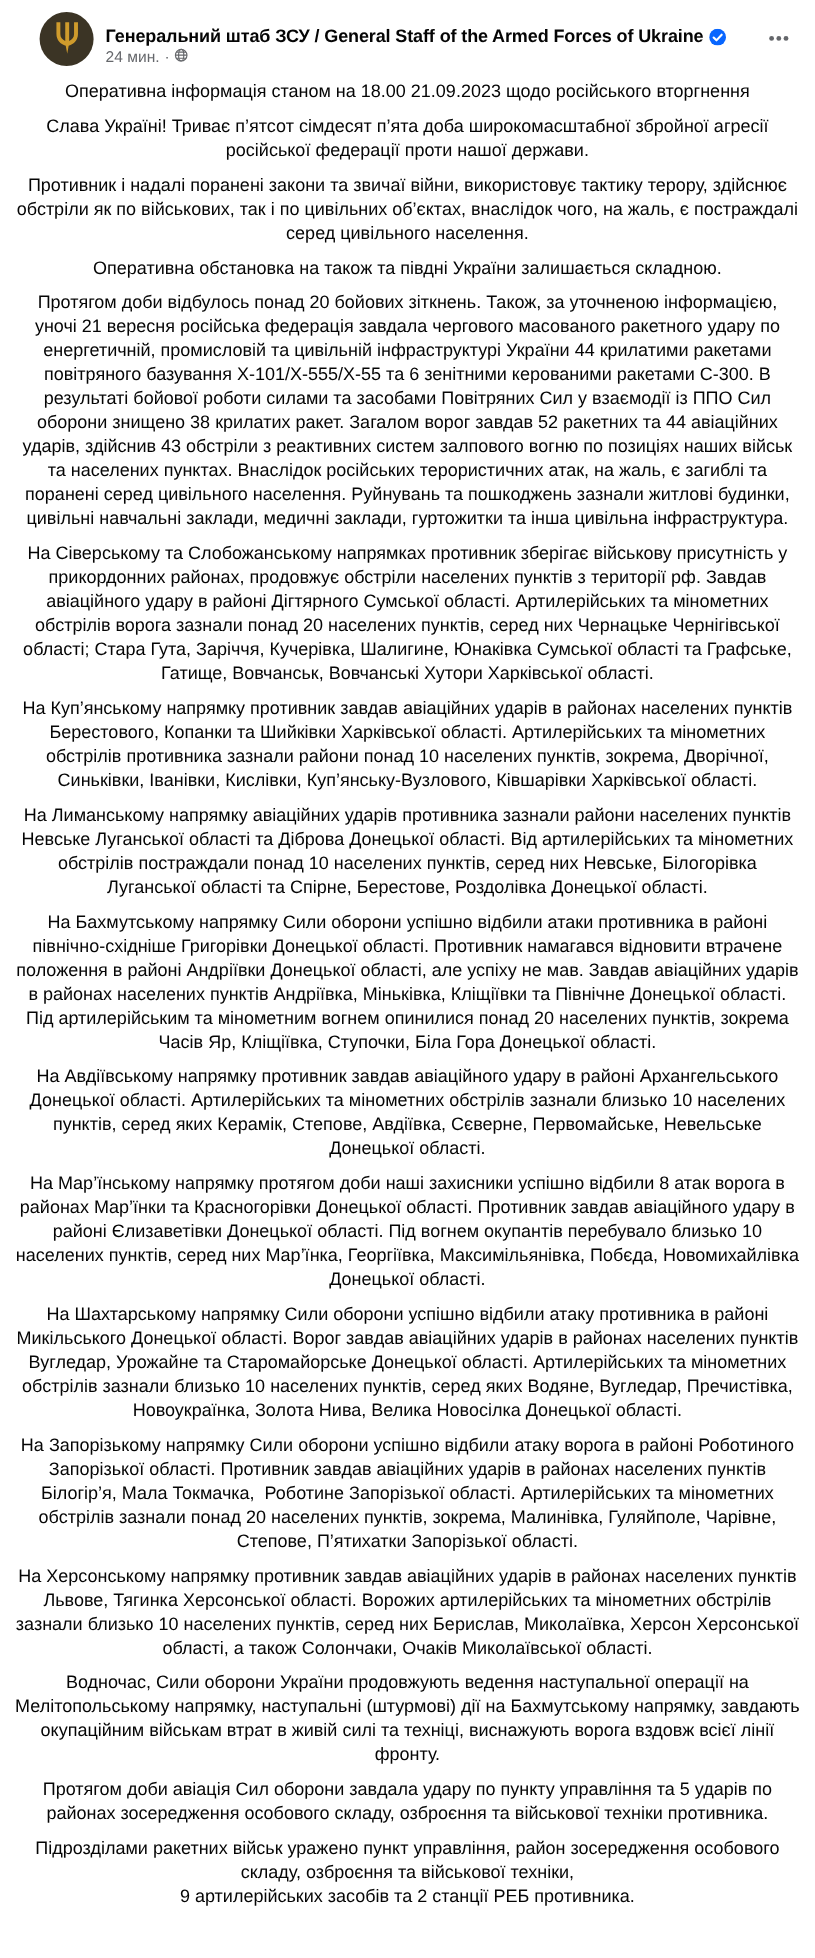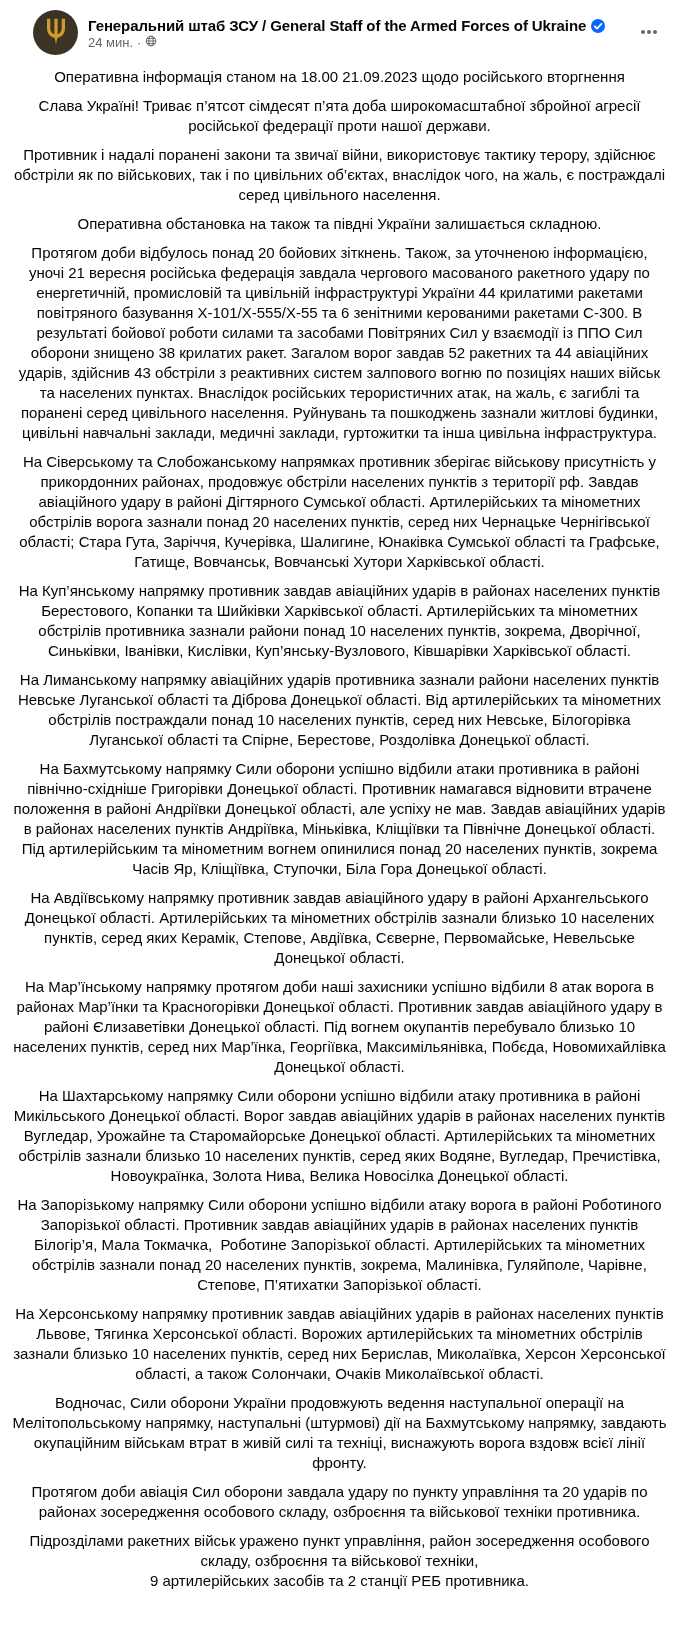--- a/index.html
+++ b/index.html
@@ -11,21 +11,21 @@
   }
   .post {
     width: 679px;
     min-height: 1632px;
     background: #ffffff;
     box-sizing: border-box;
   }
   .post-header {
     position: relative;
     display: flex;
-    align-items: center;
+    align-items: flex-end;
     padding: 10px 16px 8px 33px;
     box-sizing: border-box;
   }
   .avatar {
     width: 45px;
     height: 45px;
     border-radius: 50%;
     background: #3b3425;
     display: flex;
     align-items: center;
@@ -153,18 +153,18 @@
       <p class="post-paragraph">На Сіверському та Слобожанському напрямках противник зберігає військову присутність у прикордонних районах, продовжує обстріли населених пунктів з території рф. Завдав авіаційного удару в районі Дігтярного Сумської області. Артилерійських та мінометних обстрілів ворога зазнали понад 20 населених пунктів, серед них Чернацьке Чернігівської області; Стара Гута, Заріччя, Кучерівка, Шалигине, Юнаківка Сумської області та Графське, Гатище, Вовчанськ, Вовчанські Хутори Харківської області.</p>
       <p class="post-paragraph">На Куп’янському напрямку противник завдав авіаційних ударів в районах населених пунктів Берестового, Копанки та Шийківки Харківської області. Артилерійських та мінометних обстрілів противника зазнали райони понад 10 населених пунктів, зокрема, Дворічної, Синьківки, Іванівки, Кислівки, Куп’янську-Вузлового, Ківшарівки Харківської області.</p>
       <p class="post-paragraph">На Лиманському напрямку авіаційних ударів противника зазнали райони населених пунктів Невське Луганської області та Діброва Донецької області. Від артилерійських та мінометних обстрілів постраждали понад 10 населених пунктів, серед них Невське, Білогорівка Луганської області та Спірне, Берестове, Роздолівка Донецької області.</p>
       <p class="post-paragraph">На Бахмутському напрямку Сили оборони успішно відбили атаки противника в районі північно-східніше Григорівки Донецької області. Противник намагався відновити втрачене положення в районі Андріївки Донецької області, але успіху не мав. Завдав авіаційних ударів в районах населених пунктів Андріївка, Міньківка, Кліщіївки та Північне Донецької області. Під артилерійським та мінометним вогнем опинилися понад 20 населених пунктів, зокрема Часів Яр, Кліщіївка, Ступочки, Біла Гора Донецької області.</p>
       <p class="post-paragraph">На Авдіївському напрямку противник завдав авіаційного удару в районі Архангельського Донецької області. Артилерійських та мінометних обстрілів зазнали близько 10 населених пунктів, серед яких Керамік, Степове, Авдіївка, Сєверне, Первомайське, Невельське Донецької області.</p>
       <p class="post-paragraph">На Мар’їнському напрямку протягом доби наші захисники успішно відбили 8 атак ворога в районах Мар’їнки та Красногорівки Донецької області. Противник завдав авіаційного удару в районі Єлизаветівки Донецької області. Під вогнем окупантів перебувало близько 10 населених пунктів, серед них Мар’їнка, Георгіївка, Максимільянівка, Побєда, Новомихайлівка Донецької області.</p>
       <p class="post-paragraph">На Шахтарському напрямку Сили оборони успішно відбили атаку противника в районі Микільського Донецької області. Ворог завдав авіаційних ударів в районах населених пунктів Вугледар, Урожайне та Старомайорське Донецької області. Артилерійських та мінометних обстрілів зазнали близько 10 населених пунктів, серед яких Водяне, Вугледар, Пречистівка, Новоукраїнка, Золота Нива, Велика Новосілка Донецької області.</p>
       <p class="post-paragraph">На Запорізькому напрямку Сили оборони успішно відбили атаку ворога в районі Роботиного Запорізької області. Противник завдав авіаційних ударів в районах населених пунктів Білогір’я, Мала Токмачка,  Роботине Запорізької області. Артилерійських та мінометних обстрілів зазнали понад 20 населених пунктів, зокрема, Малинівка, Гуляйполе, Чарівне, Степове, П’ятихатки Запорізької області.</p>
       <p class="post-paragraph">На Херсонському напрямку противник завдав авіаційних ударів в районах населених пунктів Львове, Тягинка Херсонської області. Ворожих артилерійських та мінометних обстрілів зазнали близько 10 населених пунктів, серед них Берислав, Миколаївка, Херсон Херсонської області, а також Солончаки, Очаків Миколаївської області.</p>
       <p class="post-paragraph">Водночас, Сили оборони України продовжують ведення наступальної операції на Мелітопольському напрямку, наступальні (штурмові) дії на Бахмутському напрямку, завдають окупаційним військам втрат в живій силі та техніці, виснажують ворога вздовж всієї лінії фронту.</p>
-      <p class="post-paragraph">Протягом доби авіація Сил оборони завдала удару по пункту управління та 20 ударів по районах зосередження особового складу, озброєння та військової техніки противника.</p>
+      <p class="post-paragraph">Протягом доби авіація Сил оборони завдала удару по пункту управління та 5 ударів по районах зосередження особового складу, озброєння та військової техніки противника.</p>
       <p class="post-paragraph">Підрозділами ракетних військ уражено пункт управління, район зосередження особового складу, озброєння та військової техніки,
 9 артилерійських засобів та 2 станції РЕБ противника.</p>
     </div>
 
 </div>
 
 </body></html>

